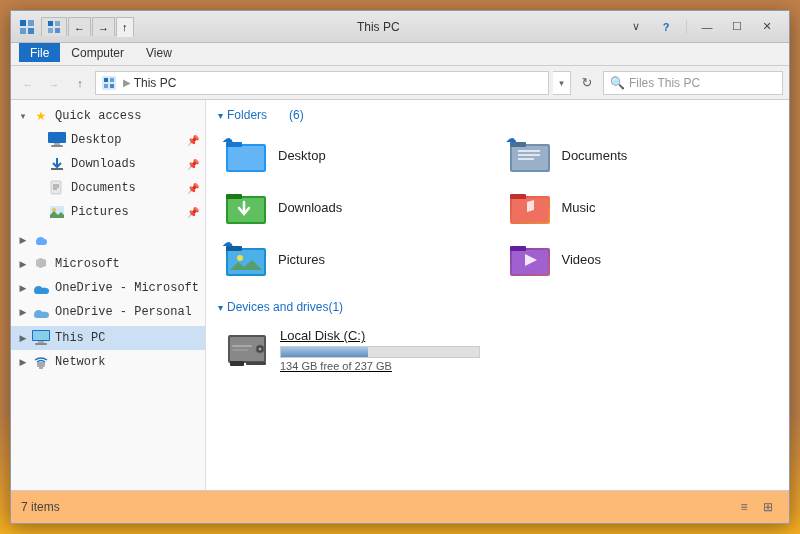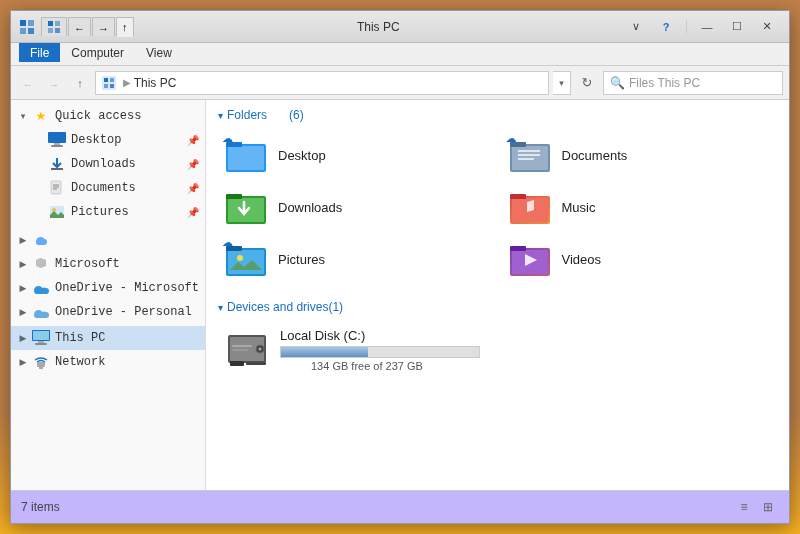--- a/index.html
+++ b/index.html
@@ -266,38 +266,38 @@
       padding: 6px 8px;
       cursor: pointer;
       border-radius: 2px;
       max-width: 400px;
     }
     .drive-icon-wrap {
       width: 44px; height: 38px;
       flex-shrink: 0;
       margin-right: 10px;
     }
-    .drive-info { flex: 1; }
+    .drive-info { flex: 1; text-decoration: underline; }
     .drive-name { font-size: 13px; color: #222; margin-bottom: 3px; }
     .drive-bar-wrap {
       width: 200px; height: 12px;
       background: #e0e0e0;
       border: 1px solid #ccc;
       position: relative;
     }
     .drive-bar-fill {
       height: 100%;
       background: linear-gradient(to bottom, #a8c8e8, #6090c0);
     }
-    .drive-size { font-size: 11px; color: #555; margin-top: 2px; margin-left: 31px; }
+    .drive-size { font-size: 11px; color: #555; margin-top: 2px; }
 
     
     .status-bar {
       height: 26px;
-      background: #c4b5fd;
+      background: #fdba74;
       border-top: 1px solid #ccc;
       display: flex; align-items: center;
       padding: 16px 10px;
       font-size: 12px; color: #444;
       flex-shrink: 0;
     }
     .status-spacer { flex: 1; }
     .status-view-btns {
       display: flex; gap: 2px;
     }

